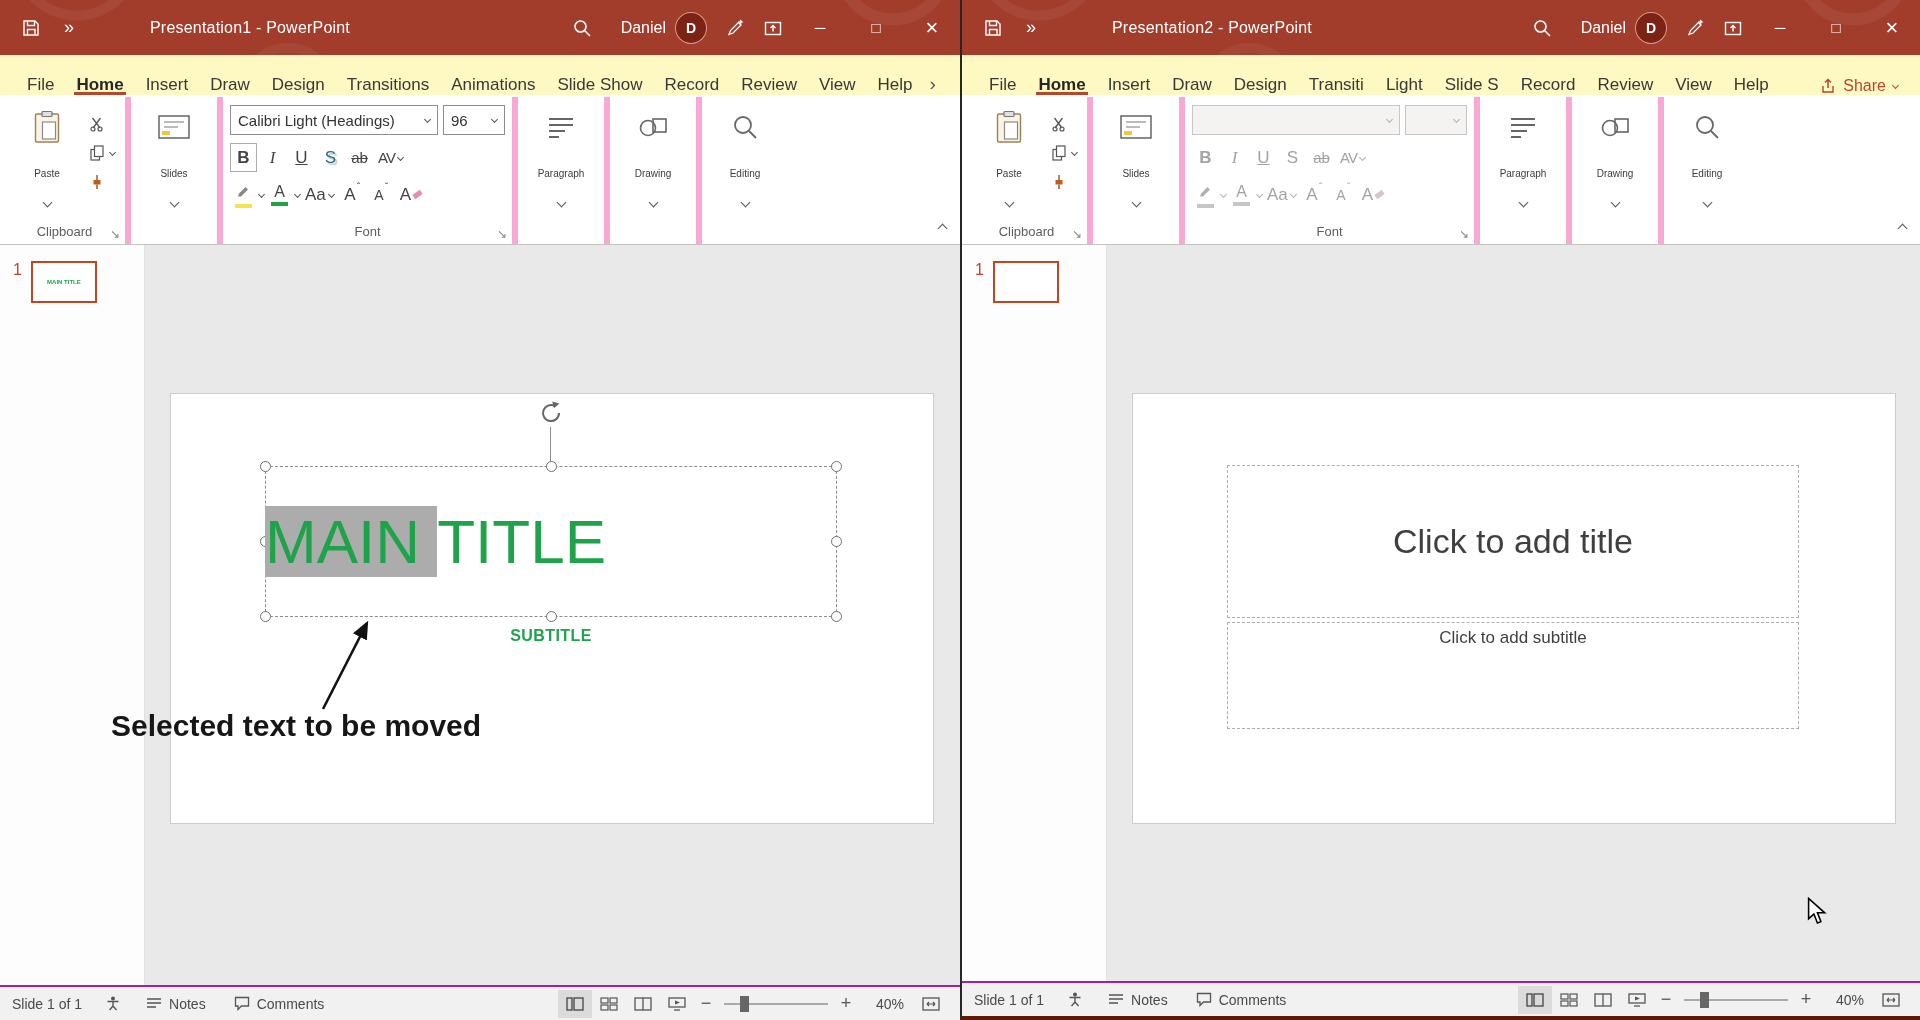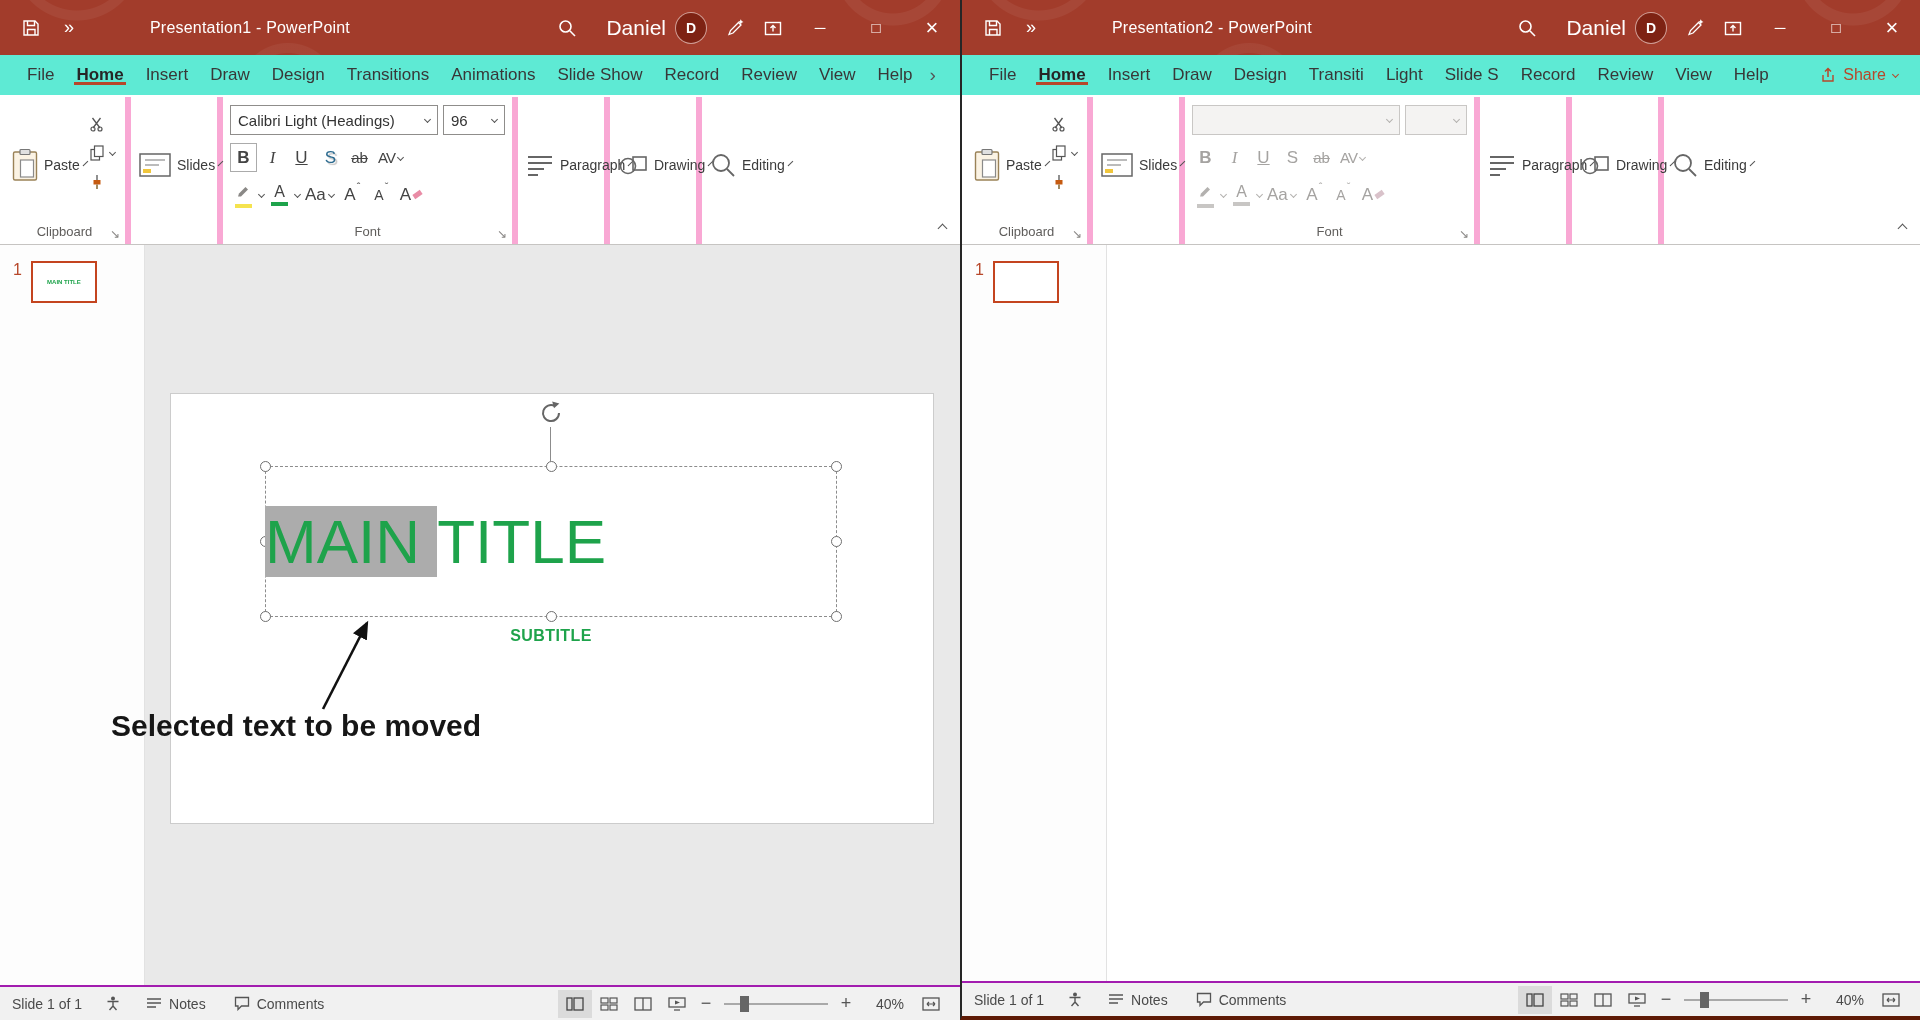--- a/index.html
+++ b/index.html
@@ -12,39 +12,39 @@
 .titlebar{flex:0 0 55px;display:flex;align-items:center;background:#A23C2B;color:#fff;padding-left:12px;position:relative;overflow:hidden}
 .titlebar::before{content:"";position:absolute;inset:0;pointer-events:none;background:
  radial-gradient(circle at 8% -80%, transparent 54px, rgba(255,255,255,.06) 55px 64px, transparent 65px),
  radial-gradient(circle at 30% 170%, transparent 40px, rgba(255,255,255,.05) 41px 50px, transparent 51px),
  radial-gradient(circle at 93% -60%, transparent 46px, rgba(255,255,255,.06) 47px 58px, transparent 59px),
  radial-gradient(circle at 68% 185%, transparent 34px, rgba(0,0,0,.05) 35px 44px, transparent 45px)}
 .titlebar>*{position:relative;z-index:1}
 .tb-btn{width:38px;height:55px;display:flex;align-items:center;justify-content:center;font-size:18px}
 .tb-title{font-size:16px;margin-left:62px;white-space:nowrap;letter-spacing:.2px}
 .tb-spacer{flex:1}
-.tb-user{font-size:21px;margin:0 10px 0 20px}
+.tb-user{font-size:16px;margin:0 10px 0 20px}
 .tb-avatar{width:30px;height:30px;border-radius:50%;background:#7E2213;display:flex;align-items:center;justify-content:center;font-size:14px;font-weight:700;box-shadow:0 0 0 1px rgba(255,255,255,.5);margin-right:10px}
 .tb-ctl{width:56px;height:55px;display:flex;align-items:center;justify-content:center;font-size:15px}
 .tb-ctl.close{font-size:22px}
 
 
-.tabs{flex:0 0 40px;display:flex;align-items:center;padding:0 10px 0 16px;background:#5eead4;overflow:hidden}
+.tabs{flex:0 0 40px;display:flex;align-items:flex-end;padding:0 10px 0 16px;background:#fef9c3;overflow:hidden}
 .tab{display:flex;align-items:center;padding:0 11px;font-size:17px;color:#383838;position:relative;white-space:nowrap;flex-shrink:0}
 .tab.active{font-weight:700;color:#262626}
 .tab.active::after{content:"";position:absolute;left:9px;right:9px;bottom:0;height:3px;background:#B7472A}
 .tab-overflow{display:flex;align-items:center;padding:0 6px;color:#555;font-size:19px}
 .share-btn{margin-left:auto;display:flex;align-items:center;gap:7px;color:#B7472A;font-size:16px;padding:0 12px;flex-shrink:0}
 
 
 .ribbon{flex:0 0 150px;background:#fff;border-bottom:1px solid #C6C4C2;display:flex;align-items:stretch;padding:2px 4px 0;position:relative}
 .rgroup{position:relative;padding:4px 7px 24px;border-right:6px solid #f9a8d4;display:flex}
 .gfoot{position:absolute;left:0;right:0;bottom:5px;text-align:center;font-size:13px;color:#5f5d5b}
 .launch{position:absolute;right:5px;bottom:4px;font-size:12px;color:#8a8886;line-height:1}
-.bigbtn{width:72px;display:flex;flex-direction:row;align-items:center;gap:5px;padding-top:8px;color:#3b3b3b;font-size:14px}
+.bigbtn{width:72px;display:flex;flex-direction:column;align-items:center;gap:23px;padding-top:8px;color:#3b3b3b;font-size:10px}
 .bigbtn .bicon{height:36px;display:flex;align-items:center}
 .chev{display:inline-block;width:7px;height:7px;border-right:1.6px solid #555;border-bottom:1.6px solid #555;transform:rotate(45deg);margin-top:-3px}
 .chev.tiny{width:5px;height:5px;border-width:1.3px;margin-top:-1px}
 .chev.up{transform:rotate(-135deg);margin-top:4px}
 .clip-col{display:flex;flex-direction:column;gap:7px;padding-top:12px;margin-left:3px}
 .sbtn{display:flex;align-items:center;gap:5px;height:22px;padding:0 3px}
 .font-inner{display:flex;flex-direction:column;gap:8px;padding-top:4px}
 .combo-row{display:flex;gap:5px}
 .combo{height:30px;border:1px solid #8f8d8b;background:#fff;display:flex;align-items:center;padding:0 7px;gap:6px}
 .combo .ctext{font-size:15px;color:#333;flex:1;white-space:nowrap;overflow:hidden}
@@ -642,20 +642,29 @@
       <span class="ribbon-collapse"><span class="chev up"></span></span>
     </div>
 
     <div class="main">
       <div class="thumbs">
         <div class="thumb-row">
           <span class="thumb-num">1</span>
           <div class="thumb"></div>
         </div>
       </div>
+      <div class="canvas">
+        <div class="slide">
+          <div class="ph ph-title">Click to add title</div>
+          <div class="ph ph-sub">Click to add subtitle</div>
+        </div>
+        <span class="cursor"><svg width="20" height="28" viewBox="0 0 14 20">
+              <path d="M1 1 1 15.5 4.8 12.2 7.3 18.6 9.8 17.6 7.3 11.3 12.5 11.3Z" fill="#fff" stroke="#000" stroke-width="1.1"></path>
+            </svg></span>
+      </div>
     </div>
 
     <div class="statusbar">
       <span class="st-ind">Slide 1 of 1</span>
       <span class="st-ico">
           <svg width="14" height="15" viewBox="0 0 14 15">
             <circle cx="7" cy="2.5" r="2" fill="#555"></circle>
             <path d="M1.5 5.5h11M7 5.5v4.5M7 10l-3.5 4M7 10l3.5 4" stroke="#555" stroke-width="1.4" fill="none"></path>
           </svg>
         </span>

